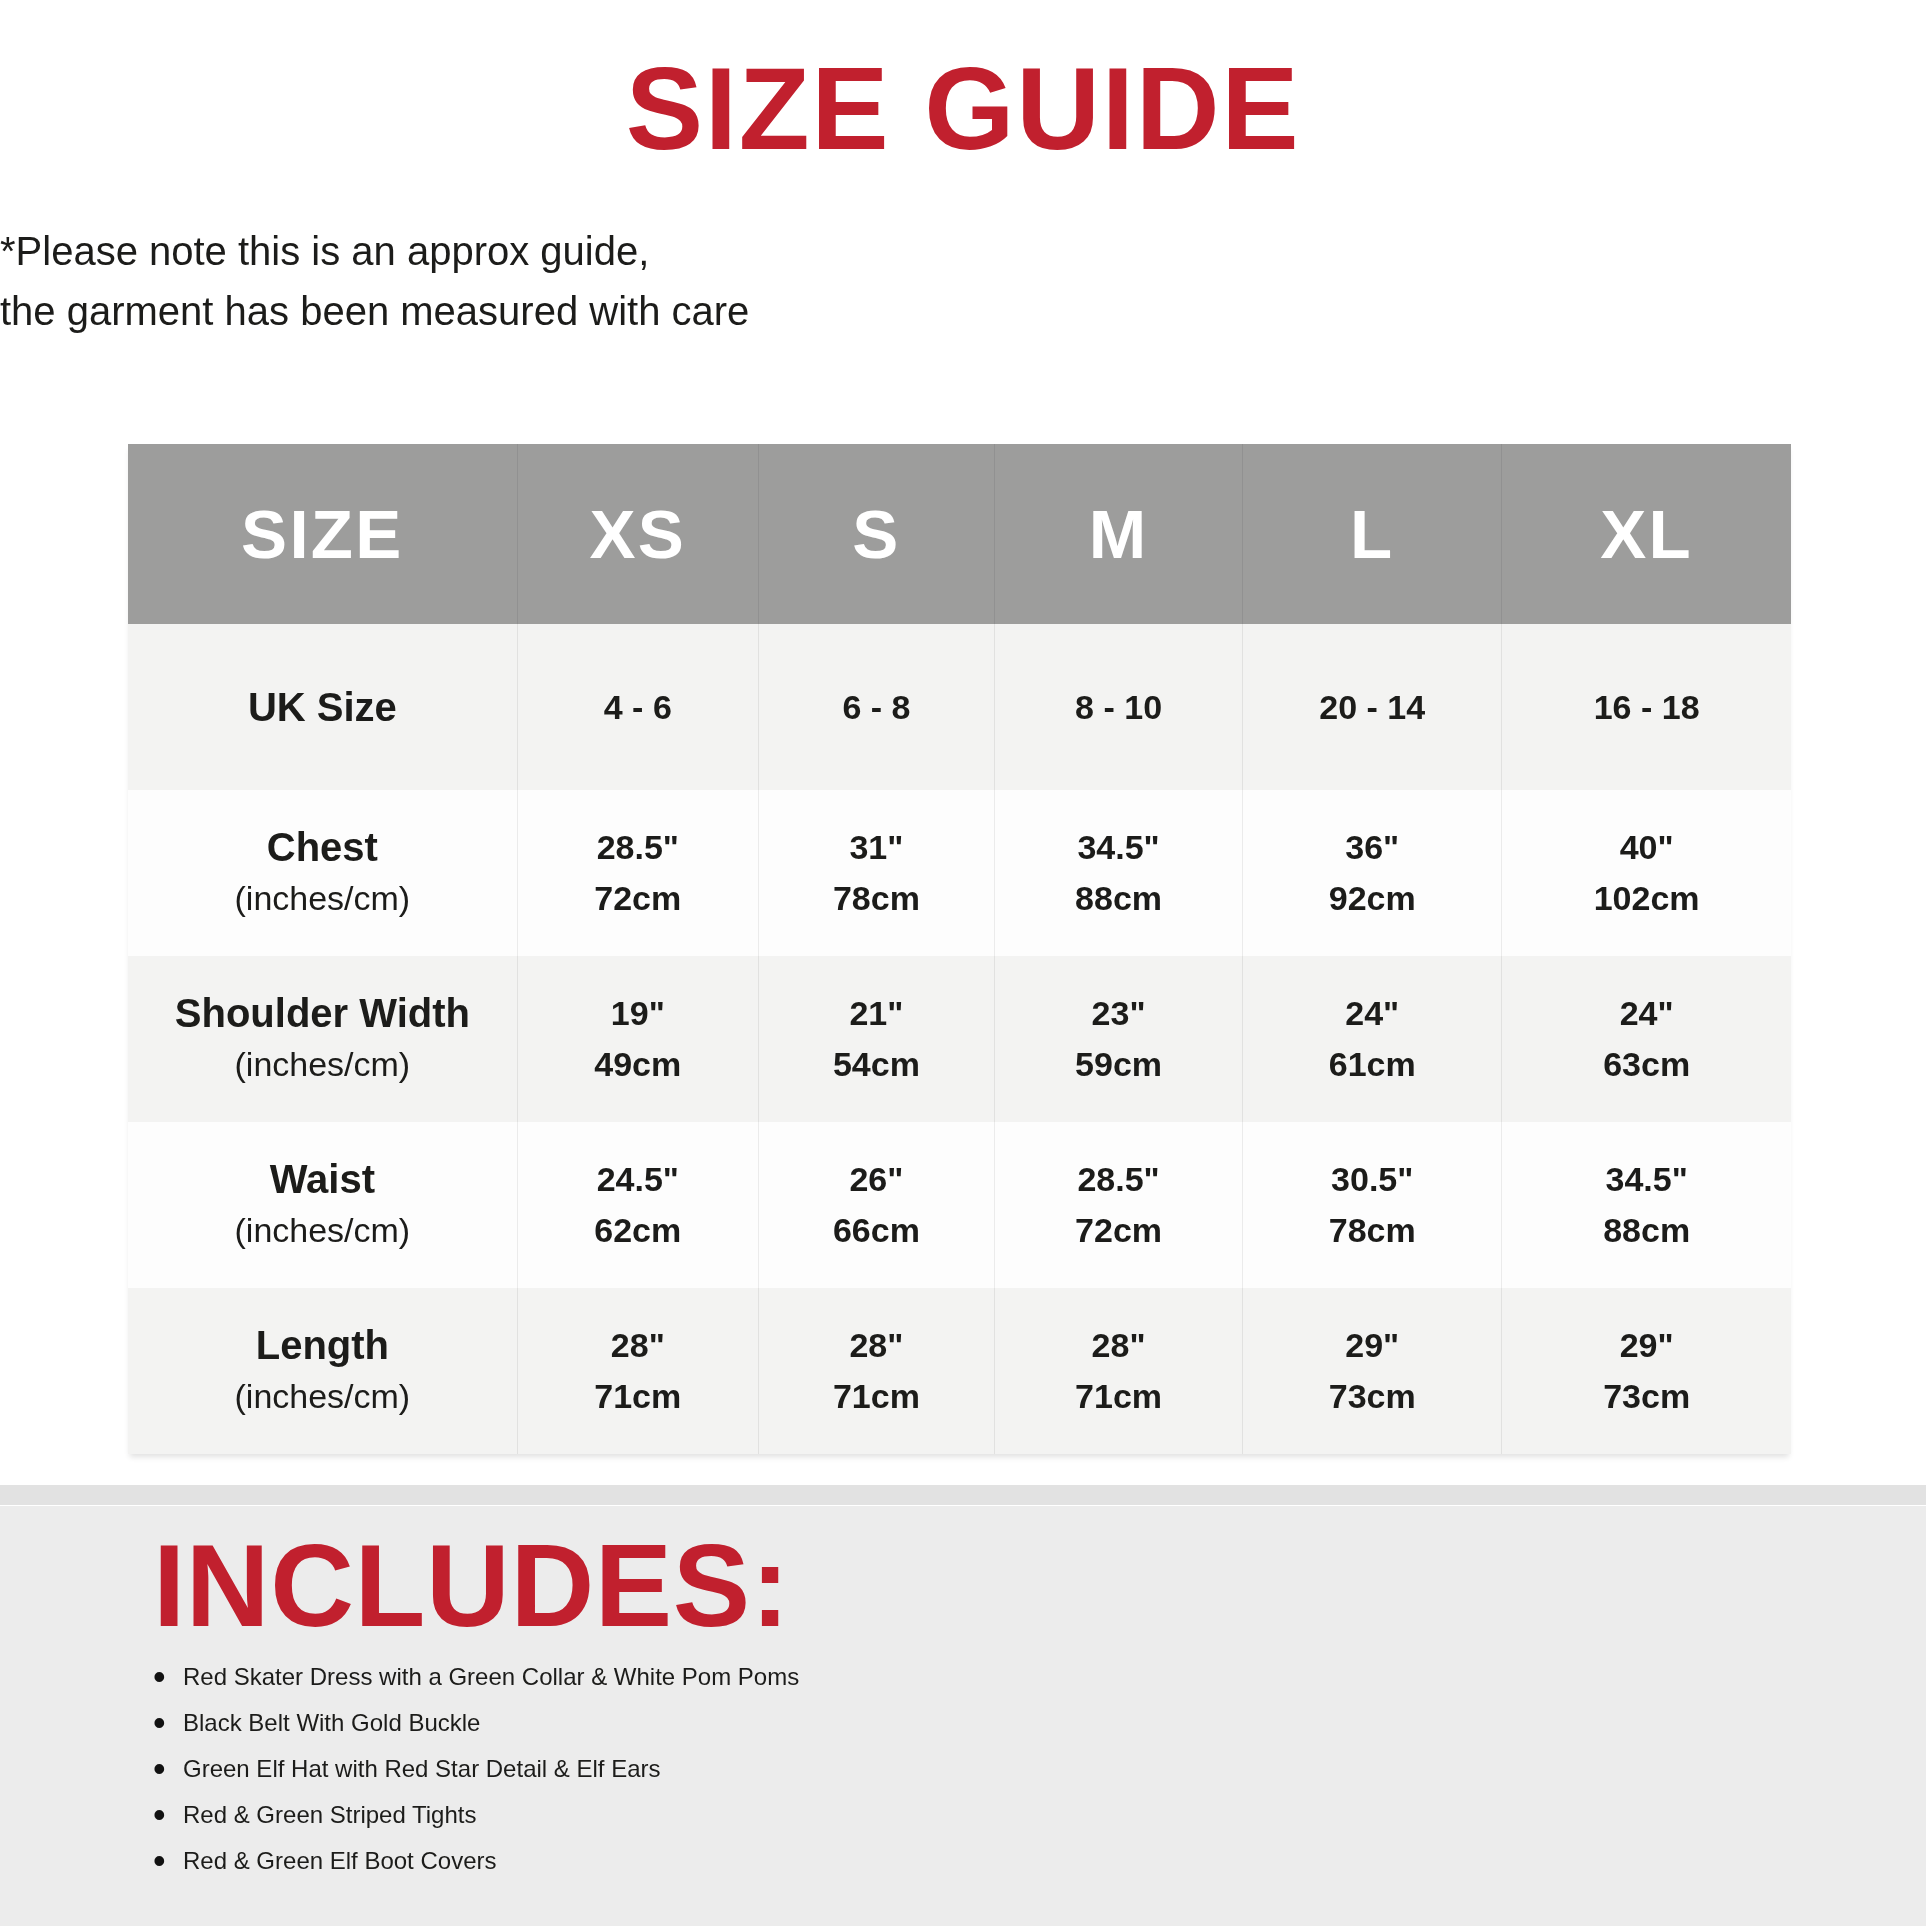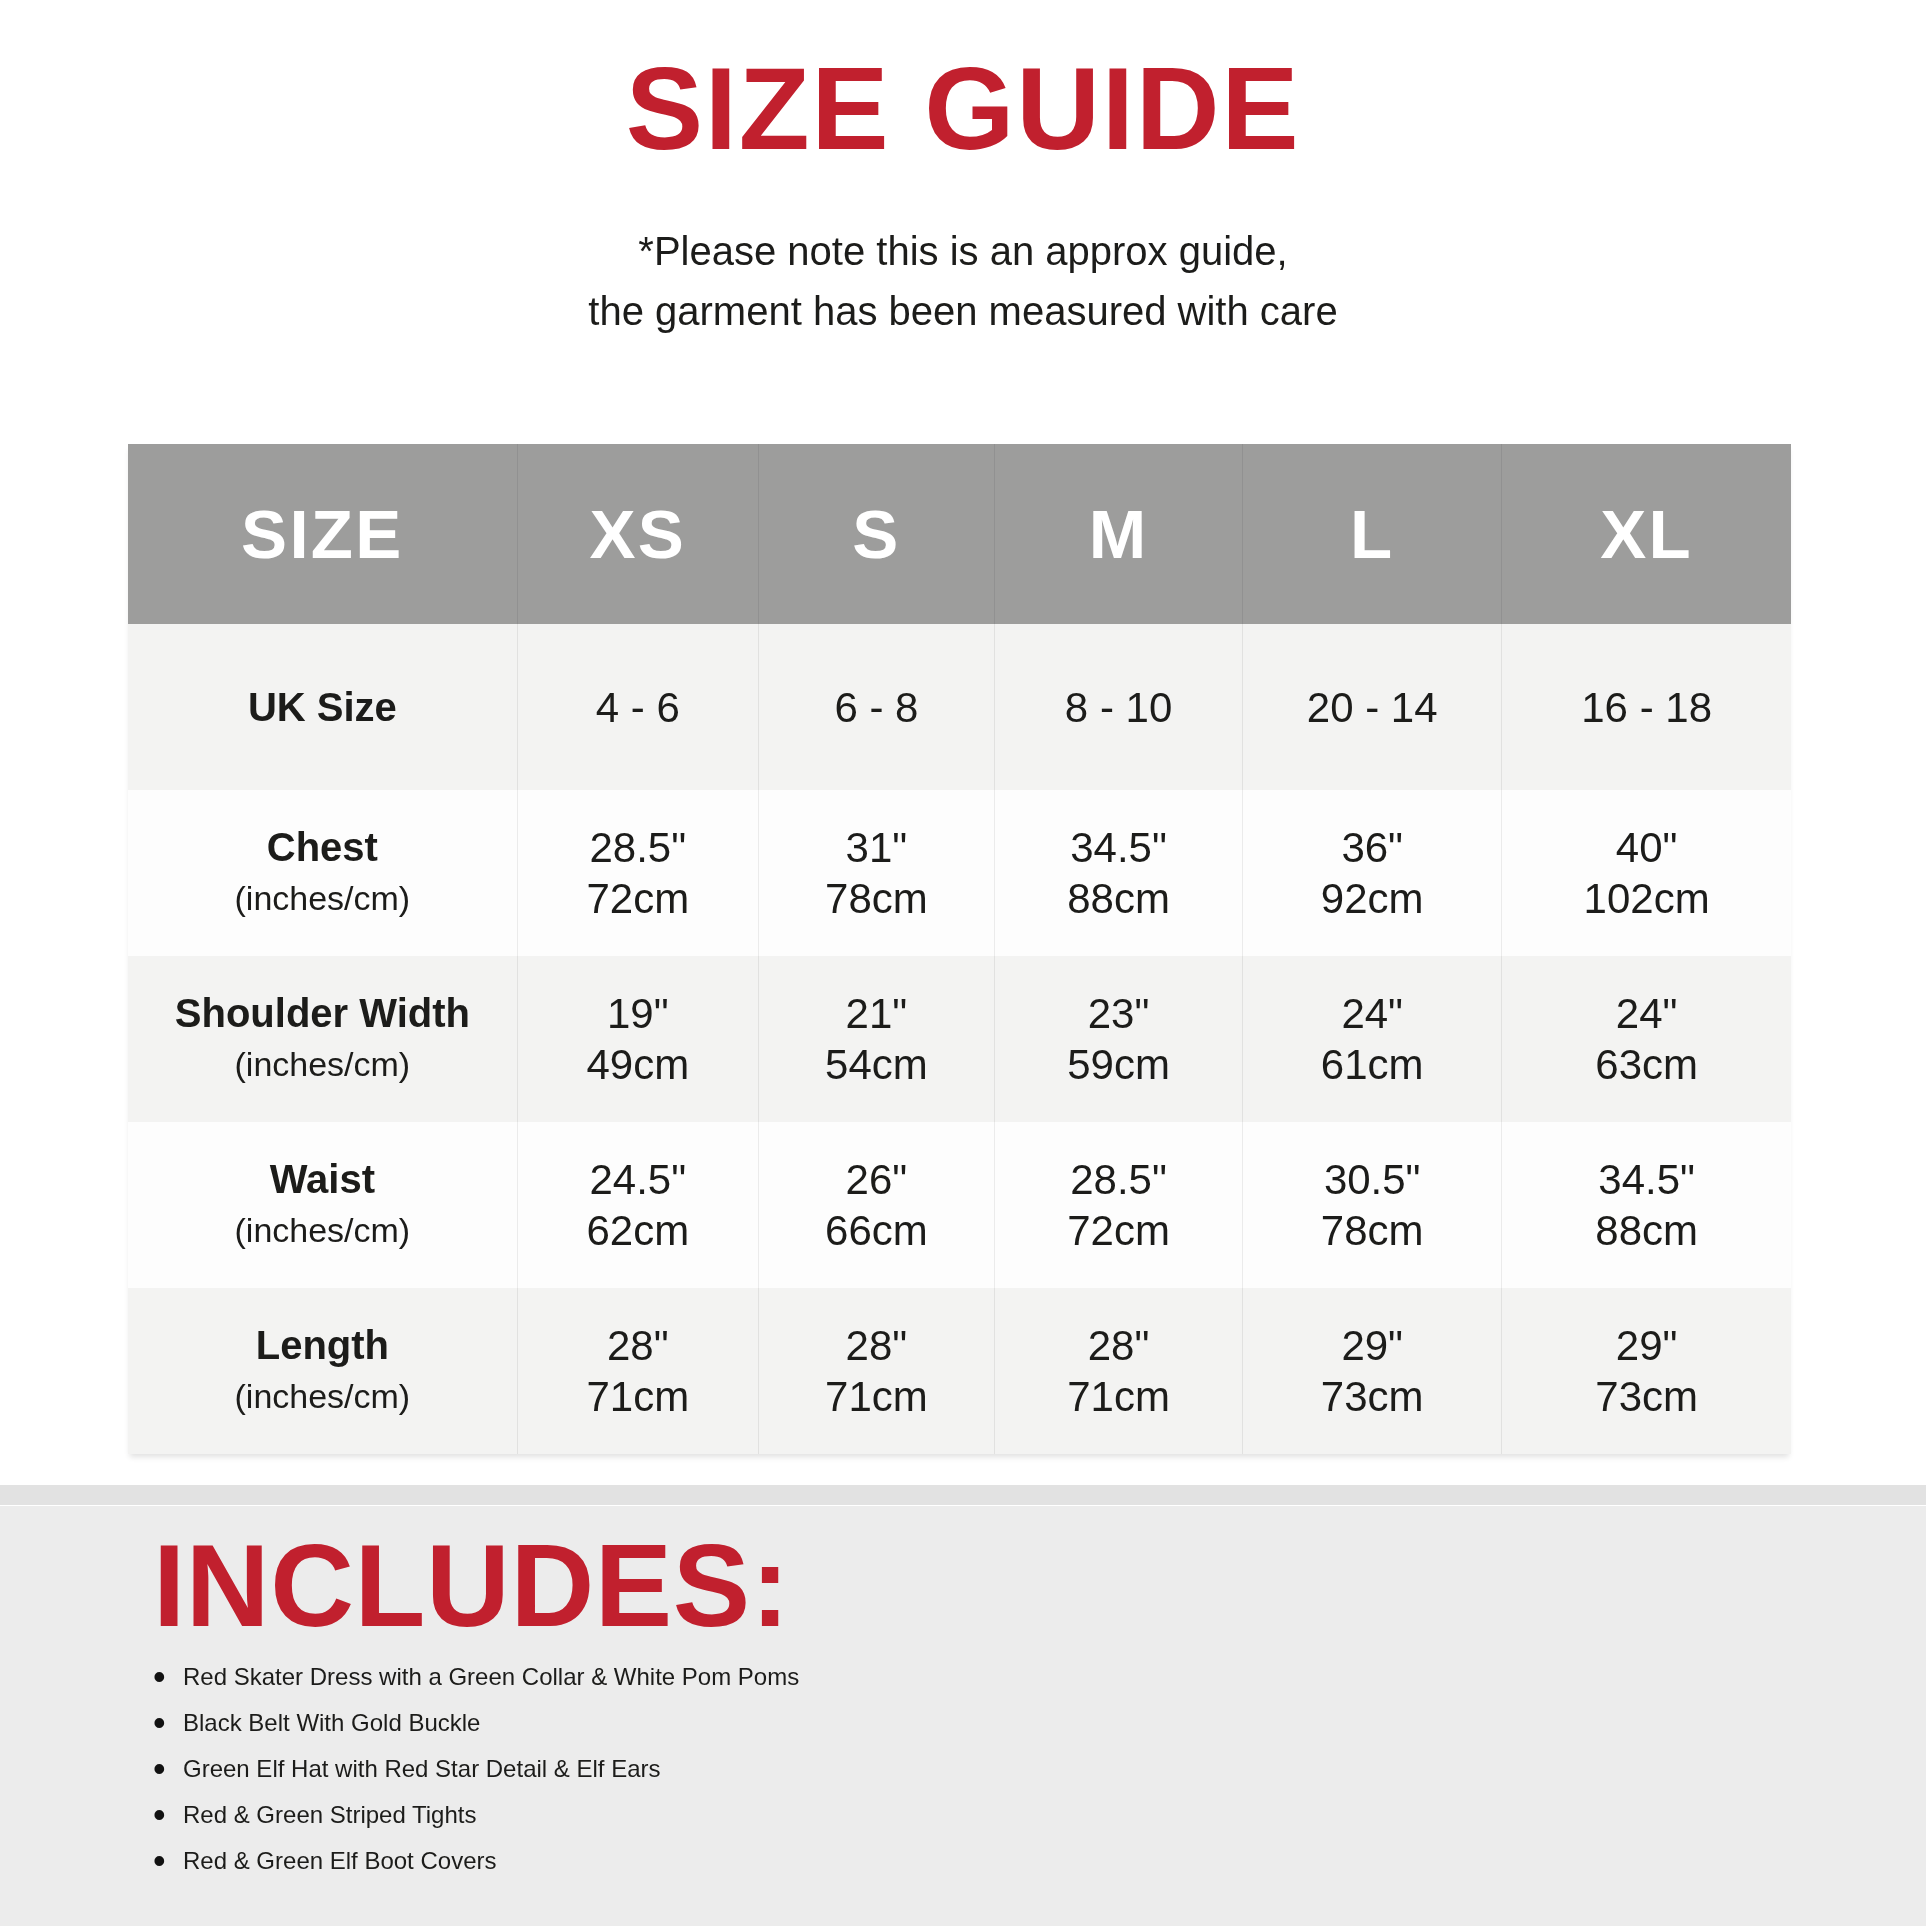--- a/index.html
+++ b/index.html
@@ -23,21 +23,21 @@
   }
   .page-title{
     position:absolute;top:49px;left:0;right:0;
     text-align:center;
     font-size:116px;line-height:121px;font-weight:bold;
     letter-spacing:1.7px;
     color:var(--red);
   }
   .subtitle{
     position:absolute;top:221px;left:0;right:0;
-    text-align:center;
+    text-align:left;
     font-size:40px;line-height:60px;font-weight:400;
     color:var(--text);
   }
   .table-wrap{
     position:absolute;top:444px;left:128px;width:1663px;
     box-shadow:0 4.6px 5.8px -1.7px rgba(0,0,0,0.12);
   }
   table.size-table{
     width:100%;
     border-collapse:collapse;
@@ -60,21 +60,21 @@
   }
   tr.row-light td{background:var(--row-light);}
   tr.row-white td{background:var(--row-white);}
   .row-label{
     font-size:40px;font-weight:bold;line-height:51px;
   }
   .row-sublabel{
     font-size:34px;font-weight:400;line-height:51px;
   }
   .cell-line{
-    font-size:42px;font-weight:normal;line-height:51px;
+    font-size:34px;font-weight:bold;line-height:51px;
   }
   .cell-line:empty,.row-sublabel:empty{display:none;}
   .includes-strip{
     position:absolute;top:1485px;left:0;width:100%;height:20px;
     background:var(--includes-strip);
   }
   .includes-section{
     position:absolute;top:1506px;left:0;right:0;bottom:0;
     background:var(--includes-bg);
     padding-left:24px;

